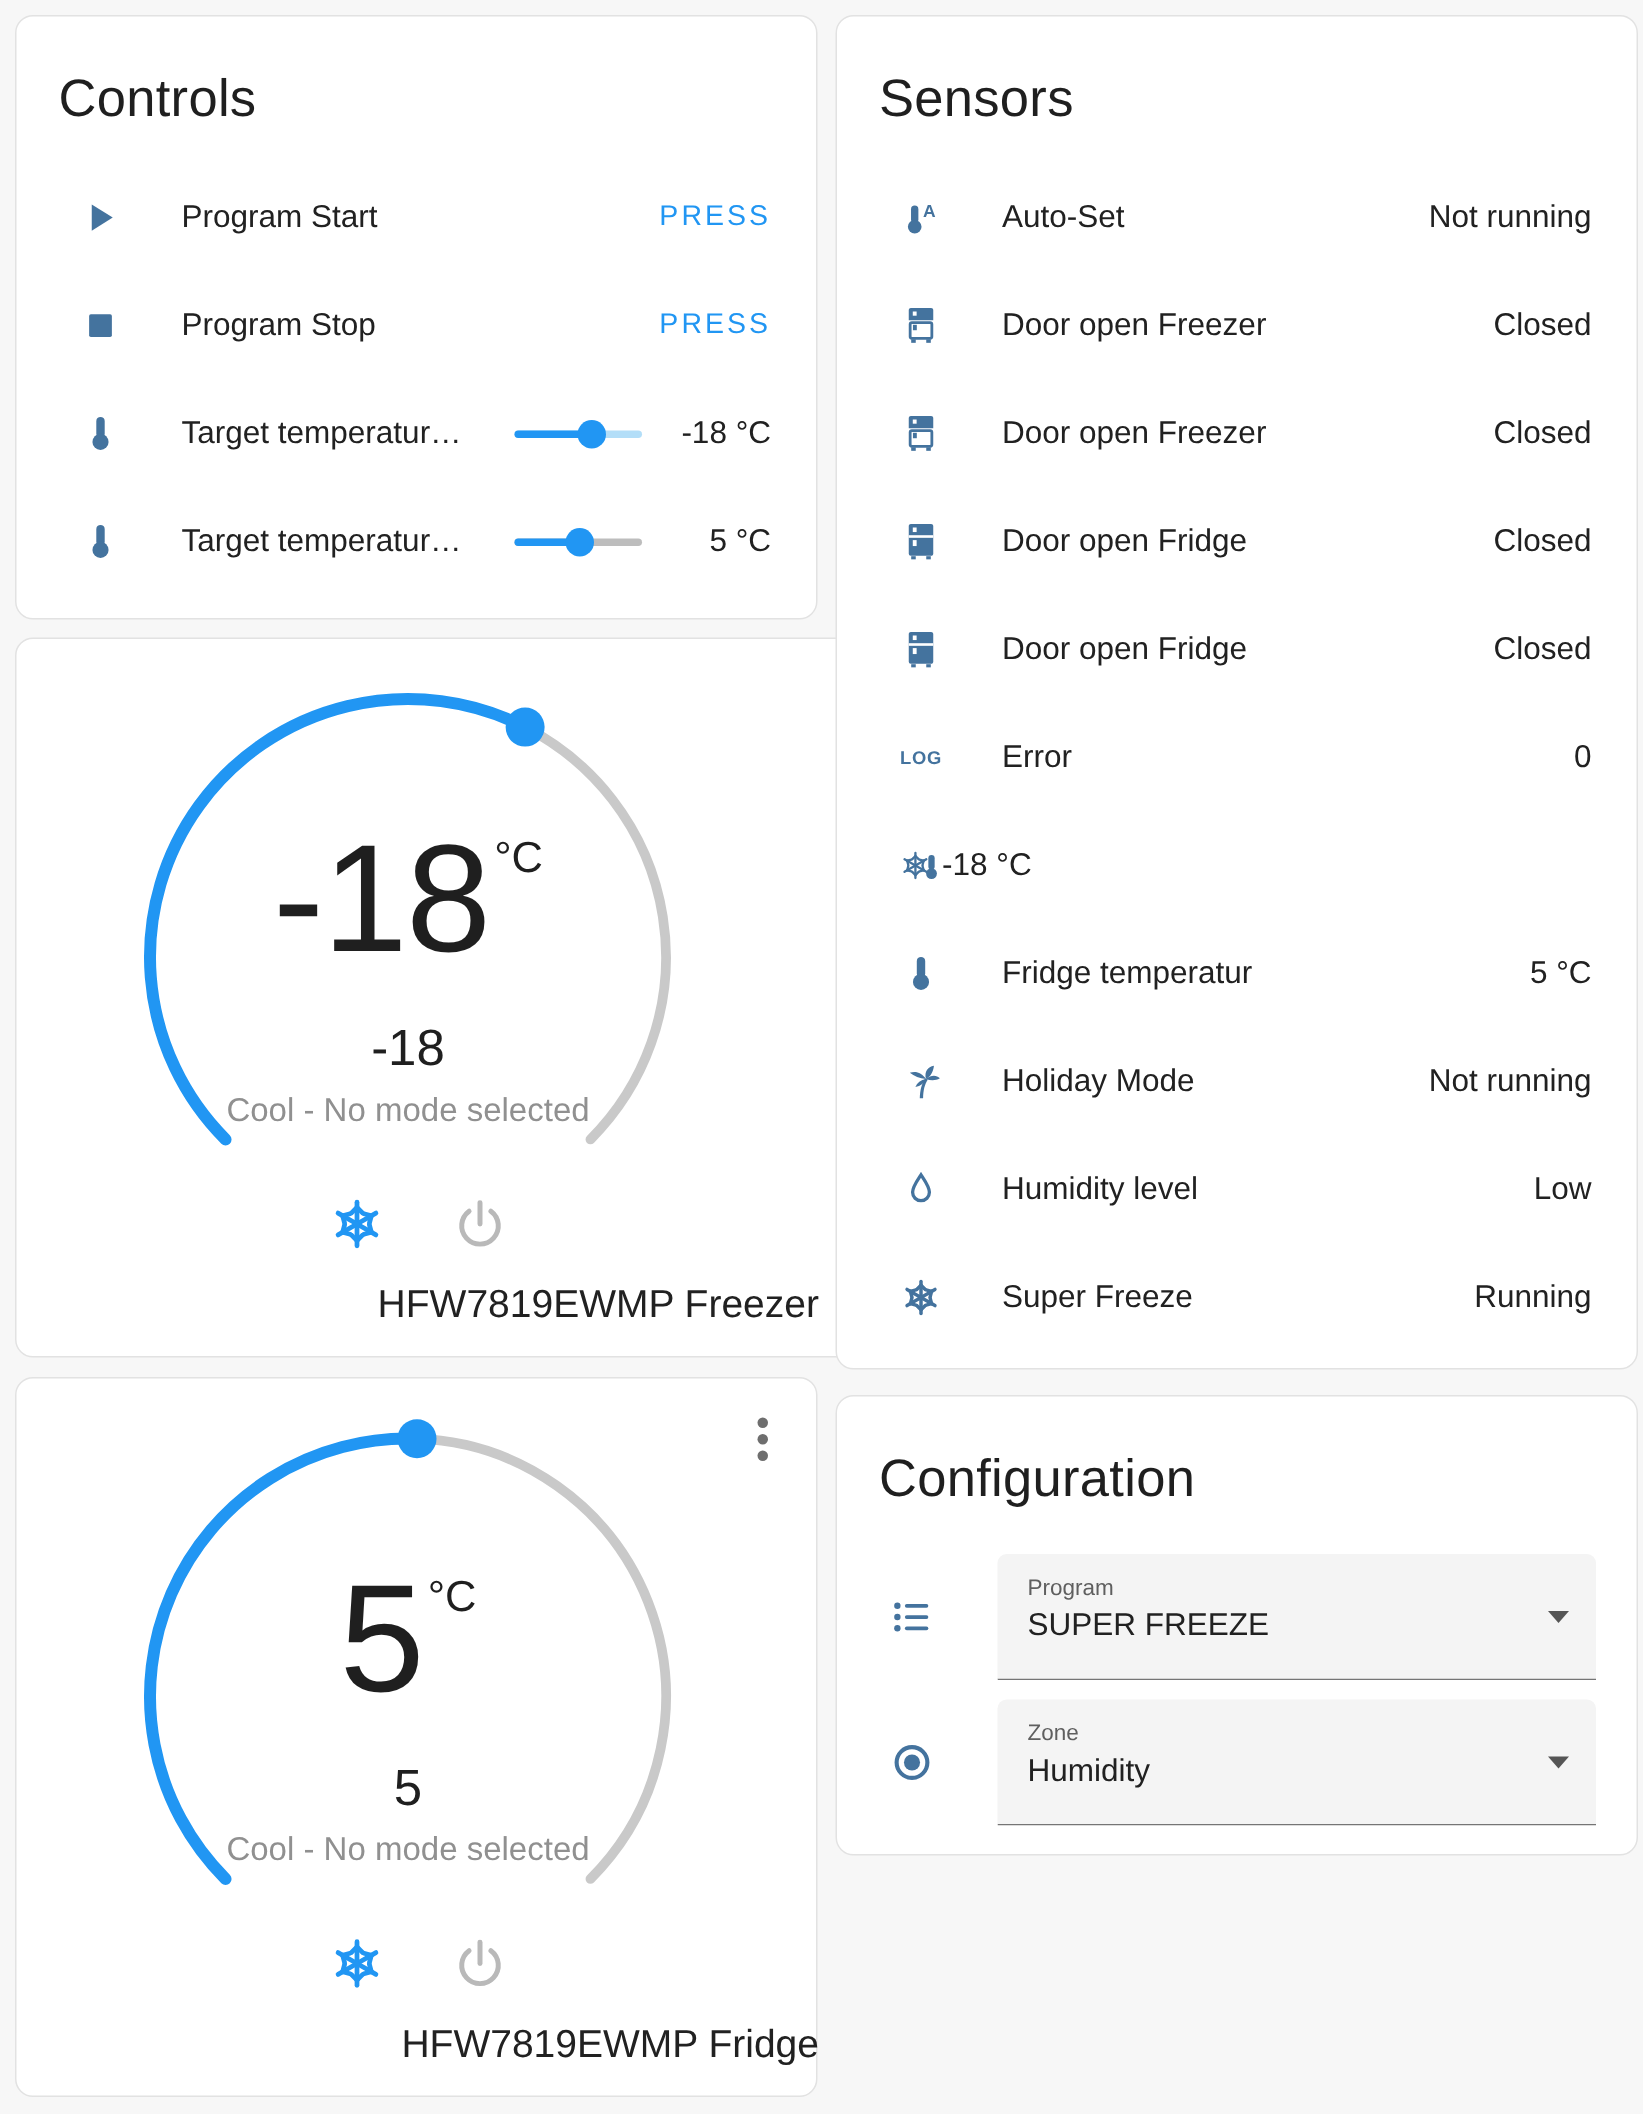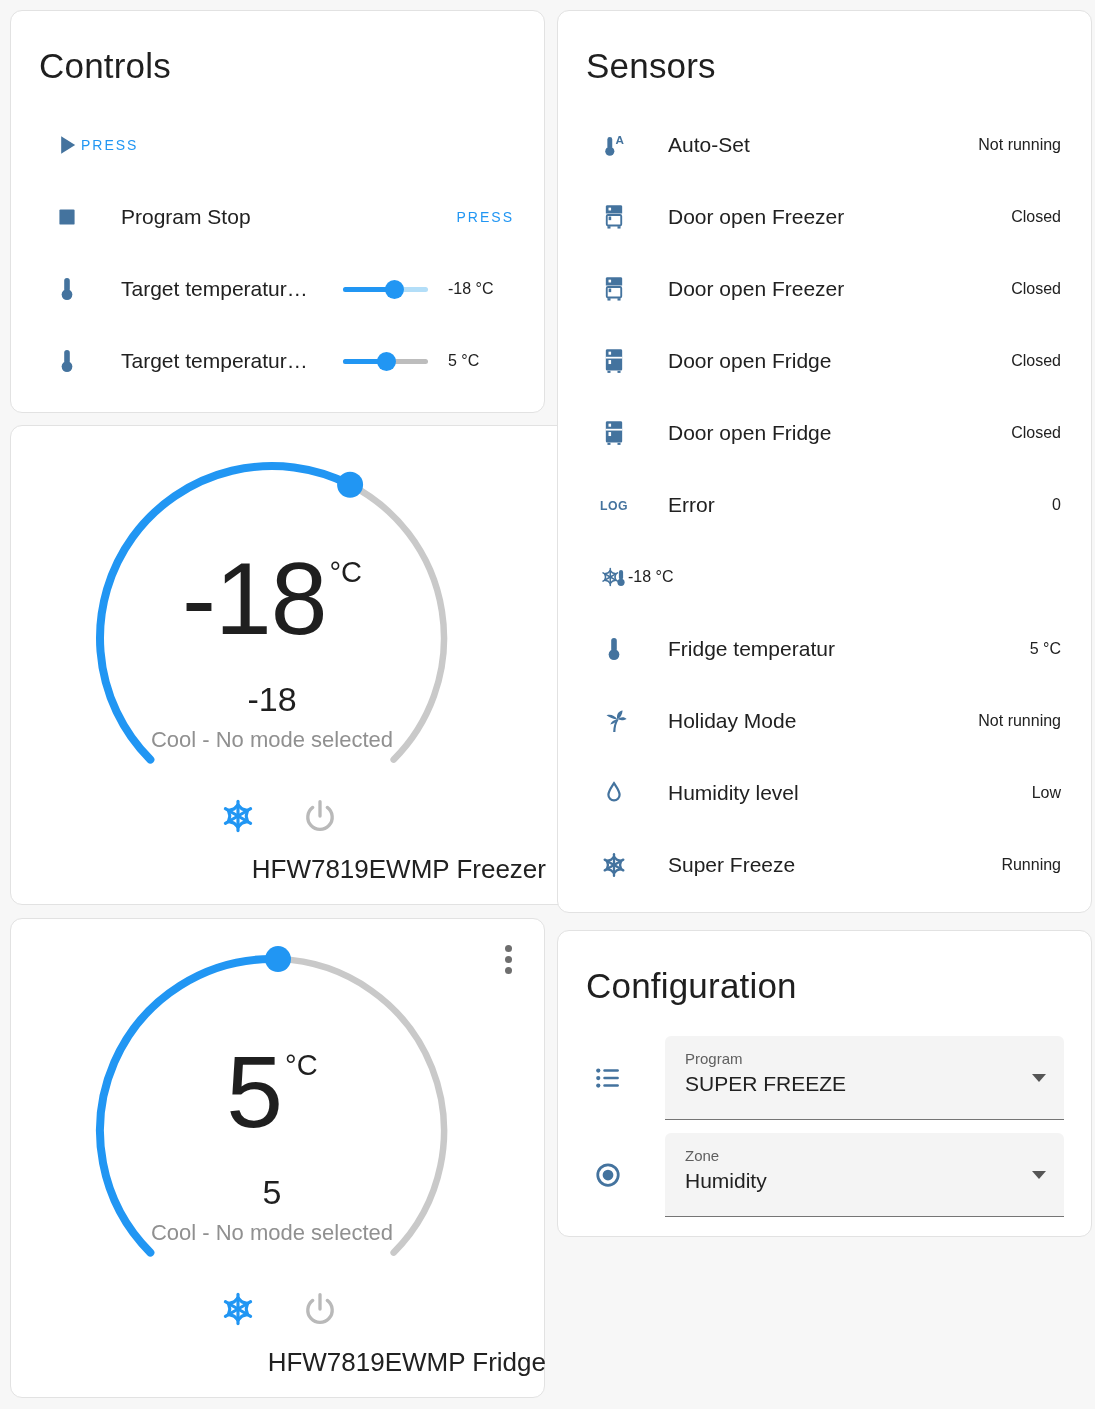--- a/index.html
+++ b/index.html
@@ -14,22 +14,22 @@
   #sensors-card  { left:557px; top:10px;  width:535px; height:903px; }
   #config-card   { left:557px; top:930px; width:535px; height:307px; }
 
   .card-title { font-size:35px; font-weight:400; line-height:42px; padding:34px 0 0 28px; color:#1f1f1f; letter-spacing:.2px; }
 
   .rows { margin-top:22px; }
   .row { display:flex; align-items:center; height:72px; padding:0 30px 0 42px; }
   .icon { display:inline-flex; width:28px; height:28px; flex:0 0 28px; color:#44739e; align-items:center; justify-content:center; }
   .icon svg { width:100%; height:100%; display:block; }
   .rlabel { margin-left:40px; font-size:21px; color:#212121; white-space:nowrap; overflow:hidden; flex:1 1 auto; }
-  .rvalue { font-size:16px; color:#212121; white-space:nowrap; }
-  .press { font-size:14px; font-weight:500; letter-spacing:2px; color:#2196f3; cursor:pointer; }
+  .rvalue { font-size:21px; color:#212121; text-align:right; white-space:nowrap; }
+  .press { font-size:19px; font-weight:500; letter-spacing:2px; color:#2196f3; cursor:pointer; }
 
   
   .slider { position:relative; width:85px; height:20px; flex:0 0 85px; margin-right:20px; cursor:pointer; }
   .track { position:absolute; left:0; right:0; top:8px; height:4.5px; border-radius:3px; background:#bdbdbd; }
   .fill  { position:absolute; left:0; top:0; bottom:0; background:#2196f3; border-radius:3px; }
   .sknob { position:absolute; top:1px; width:19px; height:19px; border-radius:50%; background:#2196f3; }
   .slider-row .rvalue { flex:0 0 66px; }
 
   
   .menu { position:absolute; top:24px; right:30px; display:flex; flex-direction:column; gap:4px; cursor:pointer; padding:2px; }
@@ -70,20 +70,21 @@
 
   <section class="card" id="controls-card">
     <h2 class="card-title">Controls</h2>
     <div class="rows" id="controls-rows">
   <div class="row">
     <span class="icon ric">
             <svg viewBox="0 0 24 24" fill="currentColor">
               <path d="M7 4.5v15l12-7.5z"></path>
             </svg>
           </span>
+    <span class="rlabel">Program Start</span>
     <span class="press">PRESS</span>
 
   </div>
 
   <div class="row">
     <span class="icon ric">
             <svg viewBox="0 0 24 24" fill="currentColor">
               <rect x="5.5" y="5.5" width="13" height="13" rx="1"></rect>
             </svg>
           </span>

